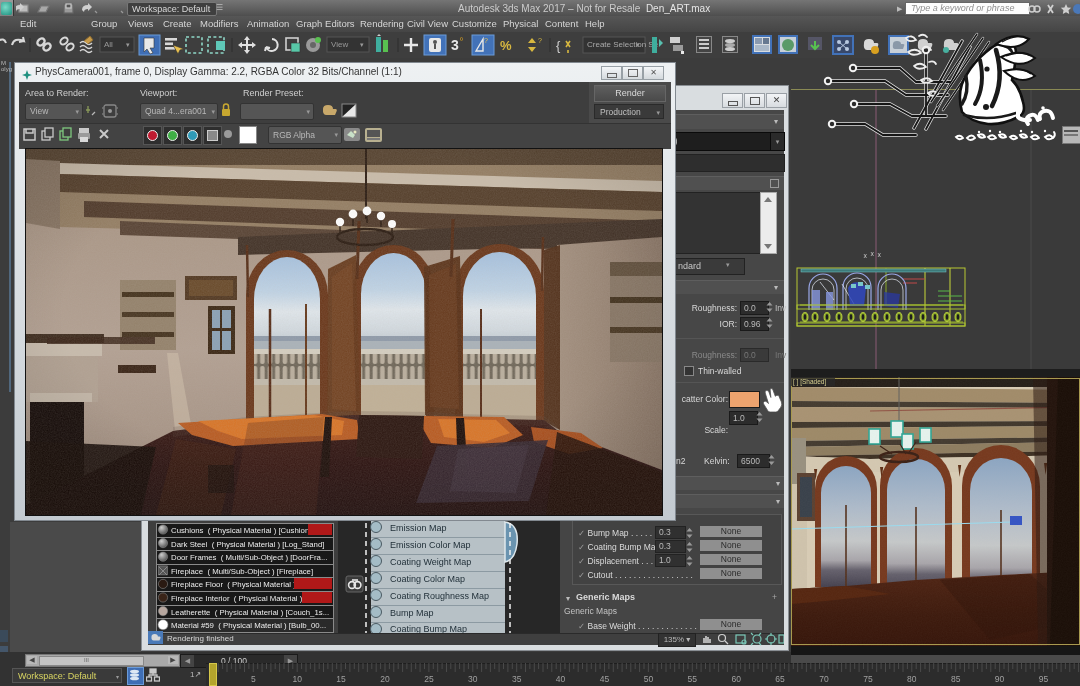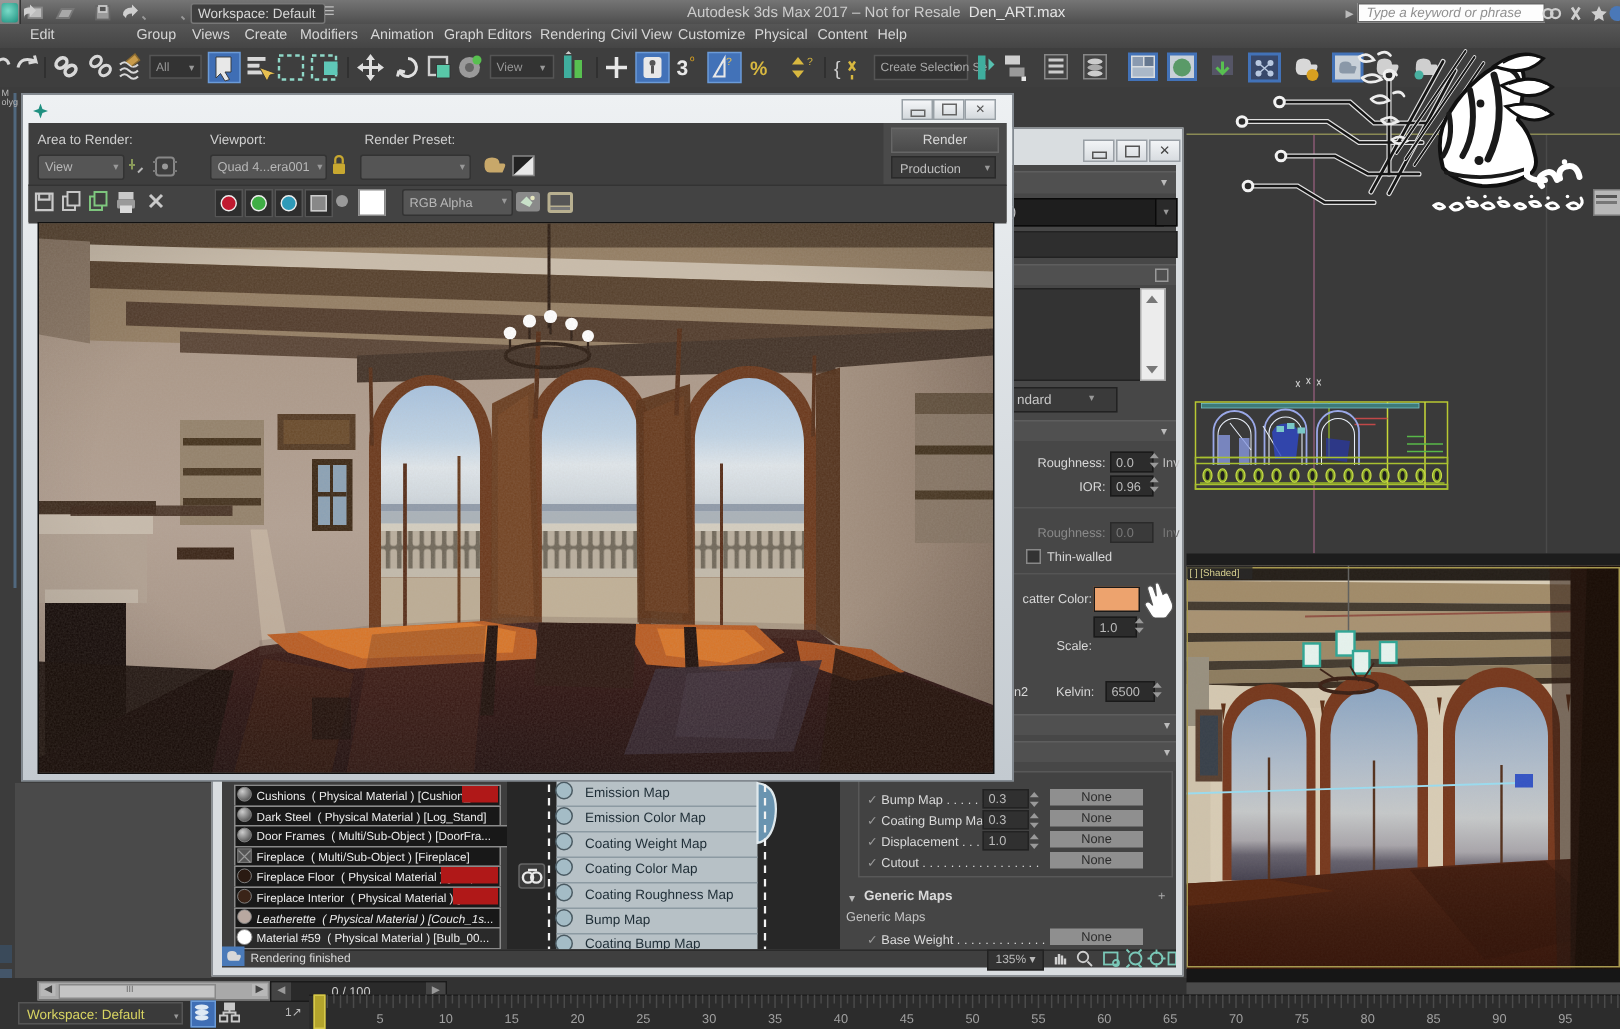--- a/index.html
+++ b/index.html
@@ -482,34 +482,34 @@
 </div>
 
 <div class="abs" style="left:148px;top:514px;width:190px;height:119px;background:#3e3e3e;"></div>
 <div class="abs" style="left:156px;top:523px;width:178px;height:110px;background:#141414;font-size:7.8px;color:#ececec;">
   <div class="abs" style="left:0;top:0px;width:176px;height:12.6px;border:1px solid #8a8a8a;background:#181818;">
         <span style="position:absolute;left:14px;top:2px;white-space:nowrap;">Cushions&nbsp; ( Physical Material ) [Cushion_01,</span>
       </div>
   <div class="abs" style="left:0;top:13.6px;width:176px;height:12.6px;border:1px solid #8a8a8a;background:#181818;">
         <span style="position:absolute;left:14px;top:2px;white-space:nowrap;">Dark Steel&nbsp; ( Physical Material ) [Log_Stand]</span>
       </div>
-  <div class="abs" style="left:0;top:27.2px;width:176px;height:12.6px;border:1px solid #8a8a8a;background:#181818;padding-left:20px;">
+  <div class="abs" style="left:0;top:27.2px;width:176px;height:12.6px;border:1px solid #8a8a8a;background:#181818;">
         <span style="position:absolute;left:14px;top:2px;white-space:nowrap;">Door Frames&nbsp; ( Multi/Sub-Object ) [DoorFra...</span>
       </div>
   <div class="abs" style="left:0;top:40.8px;width:176px;height:12.6px;border:1px solid #8a8a8a;background:#181818;">
         <span style="position:absolute;left:14px;top:2px;white-space:nowrap;">Fireplace&nbsp; ( Multi/Sub-Object ) [Fireplace]</span>
       </div>
   <div class="abs" style="left:0;top:54.4px;width:176px;height:12.6px;border:1px solid #8a8a8a;background:#181818;">
         <span style="position:absolute;left:14px;top:2px;white-space:nowrap;">Fireplace Floor&nbsp; ( Physical Material ) [Firepla...</span>
       </div>
   <div class="abs" style="left:0;top:68px;width:176px;height:12.6px;border:1px solid #8a8a8a;background:#181818;">
         <span style="position:absolute;left:14px;top:2px;white-space:nowrap;">Fireplace Interior&nbsp; ( Physical Material ) [Fire...</span>
       </div>
   <div class="abs" style="left:0;top:81.6px;width:176px;height:12.6px;border:1px solid #8a8a8a;background:#181818;">
-        <span style="position:absolute;left:14px;top:2px;white-space:nowrap;font-style:italic;">Leatherette&nbsp; ( Physical Material ) [Couch_1s...</span>
+        <span style="position:absolute;left:14px;top:2px;white-space:nowrap;">Leatherette&nbsp; ( Physical Material ) [Couch_1s...</span>
       </div>
   <div class="abs" style="left:0;top:95.2px;width:176px;height:12.6px;border:1px solid #8a8a8a;background:#2a2a2a;">
         <span style="position:absolute;left:14px;top:2px;white-space:nowrap;">Material #59&nbsp; ( Physical Material ) [Bulb_00...</span>
       </div>
 
   <div class="abs" style="left:152px;top:1px;width:24px;height:11px;background:#b01818;"></div>
   <div class="abs" style="left:138px;top:55.4px;width:38px;height:11px;background:#b01818;"></div>
   <div class="abs" style="left:146px;top:69px;width:30px;height:11px;background:#b01818;"></div>
 </div>
 
@@ -640,20 +640,21 @@
 </svg>
 
 <div class="abs" style="left:14px;top:62px;width:662px;height:459px;background:linear-gradient(#eef1f3,#c3cad0);border:1px solid #7e848a;box-sizing:border-box;"></div>
 <div class="abs" style="left:14px;top:62px;width:662px;height:459px;border:1px solid #828990;box-sizing:border-box;"></div>
 
 <div class="abs" style="left:22px;top:66px;width:10px;height:10px;">
   <svg width="10" height="10">
         <path d="M5 0 L6.3 3.7 10 5 6.3 6.3 5 10 3.7 6.3 0 5 3.7 3.7z" fill="#1f9080"></path>
       </svg>
 </div>
+<div class="abs" style="left:35px;top:66px;color:#333;font-size:10px;white-space:nowrap;">PhysCamera001, frame 0, Display Gamma: 2.2, RGBA Color 32 Bits/Channel (1:1)</div>
 <div class="abs" style="left:601px;top:66px;width:63px;height:13px;">
   <div class="abs" style="left:0;top:0;width:19px;height:12px;border:1px solid #98a0a6;background:linear-gradient(#f4f6f8,#d4d9dd);">
         <div class="abs" style="left:5px;top:6px;width:8px;height:3px;border:1px solid #666;"></div>
       </div>
   <div class="abs" style="left:21px;top:0;width:19px;height:12px;border:1px solid #98a0a6;background:linear-gradient(#f4f6f8,#d4d9dd);">
         <div class="abs" style="left:5px;top:2px;width:8px;height:6px;border:1px solid #666;"></div>
       </div>
   <div class="abs" style="left:42px;top:0;width:19px;height:12px;border:1px solid #98a0a6;background:linear-gradient(#f4f6f8,#d4d9dd);color:#555;font-size:8px;text-align:center;line-height:11px;">✕</div>
 </div>
 

